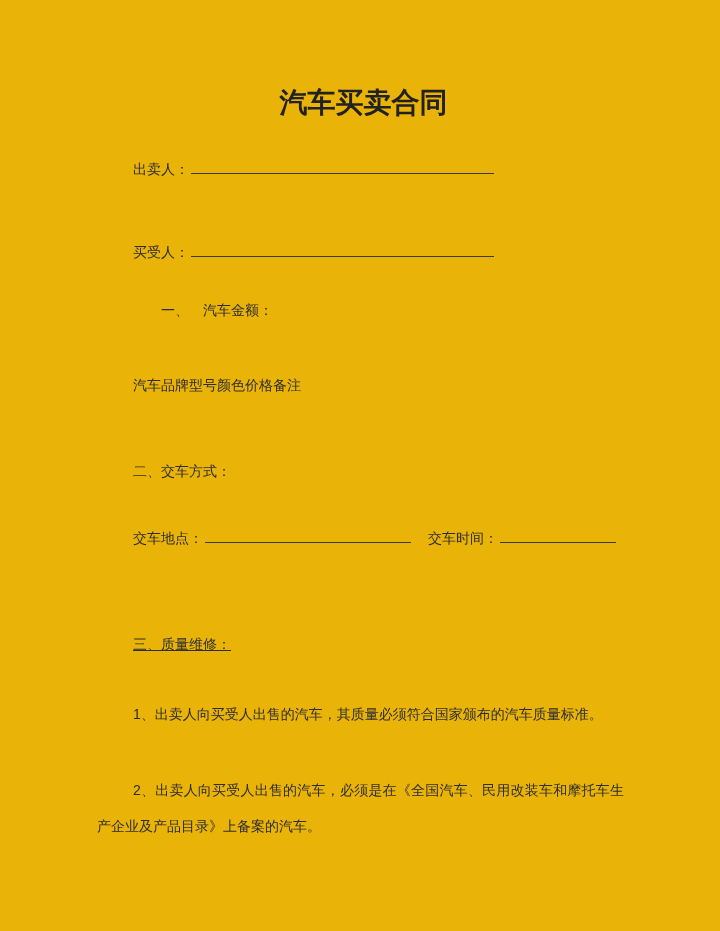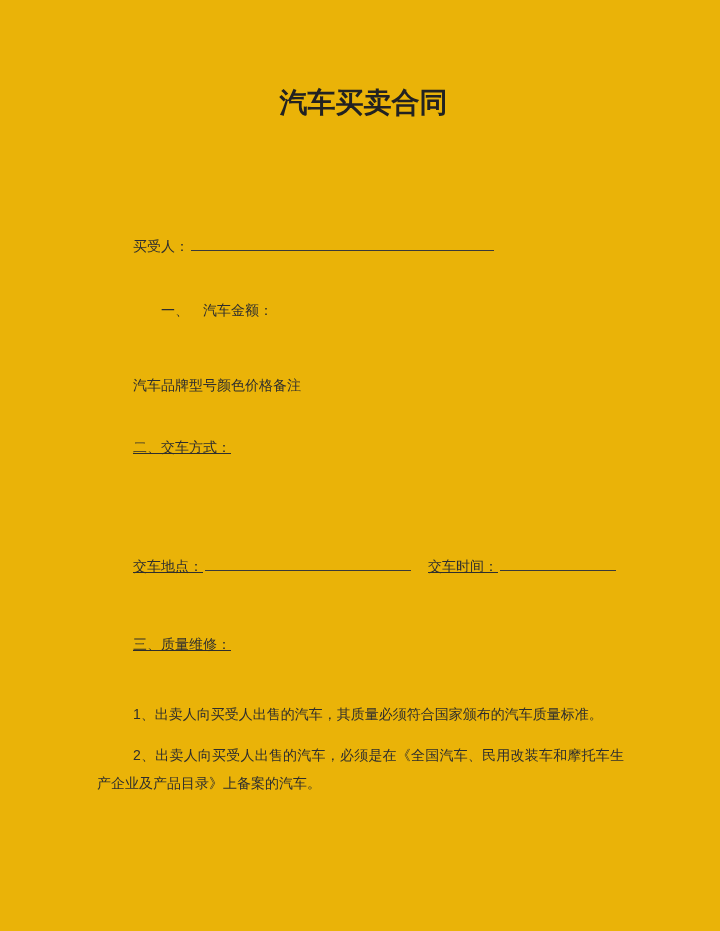--- a/index.html
+++ b/index.html
@@ -43,37 +43,40 @@
   .w116{width:116px}
   .clause{
     position:absolute;
     left:97px;
     width:527px;
     text-indent:36px;
     margin:0;
     text-align:justify;
   }
   .clause1{top:703px;line-height:22px;}
-  .clause2{top:741px;line-height:28px;}
+  .clause2{top:772px;line-height:36px;}
   .t-seller{top:158px;}
-  .t-buyer{top:235px;}
+  .t-buyer{top:241px;}
   .t-sec1{top:301px;margin-left:28px;}
   .t-caption{top:376px;}
-  .t-sec2{top:438px;text-decoration:underline;}
-  .t-delivery{top:555px;text-decoration:underline;}
+  .t-sec2{top:462px;}
+  .t-delivery{top:527px;}
   .t-payment{top:560px;}
   .t-sec3{top:635px;text-decoration:underline;}
 </style>
 </head>
 <body>
 
 <div class="page">
 
   <h1 class="doc-title">汽车买卖合同</h1>
 
+  <div class="line t-seller">
+    <span>出卖人：</span><span class="blank w303"></span>
+  </div>
 
   <div class="line t-buyer">
     <span>买受人：</span><span class="blank w303"></span>
   </div>
 
   <div class="line t-sec1">一、　汽车金额：</div>
 
   <div class="line t-caption">汽车品牌型号颜色价格备注</div>
 
   <div class="line t-sec2">二、交车方式：</div>

